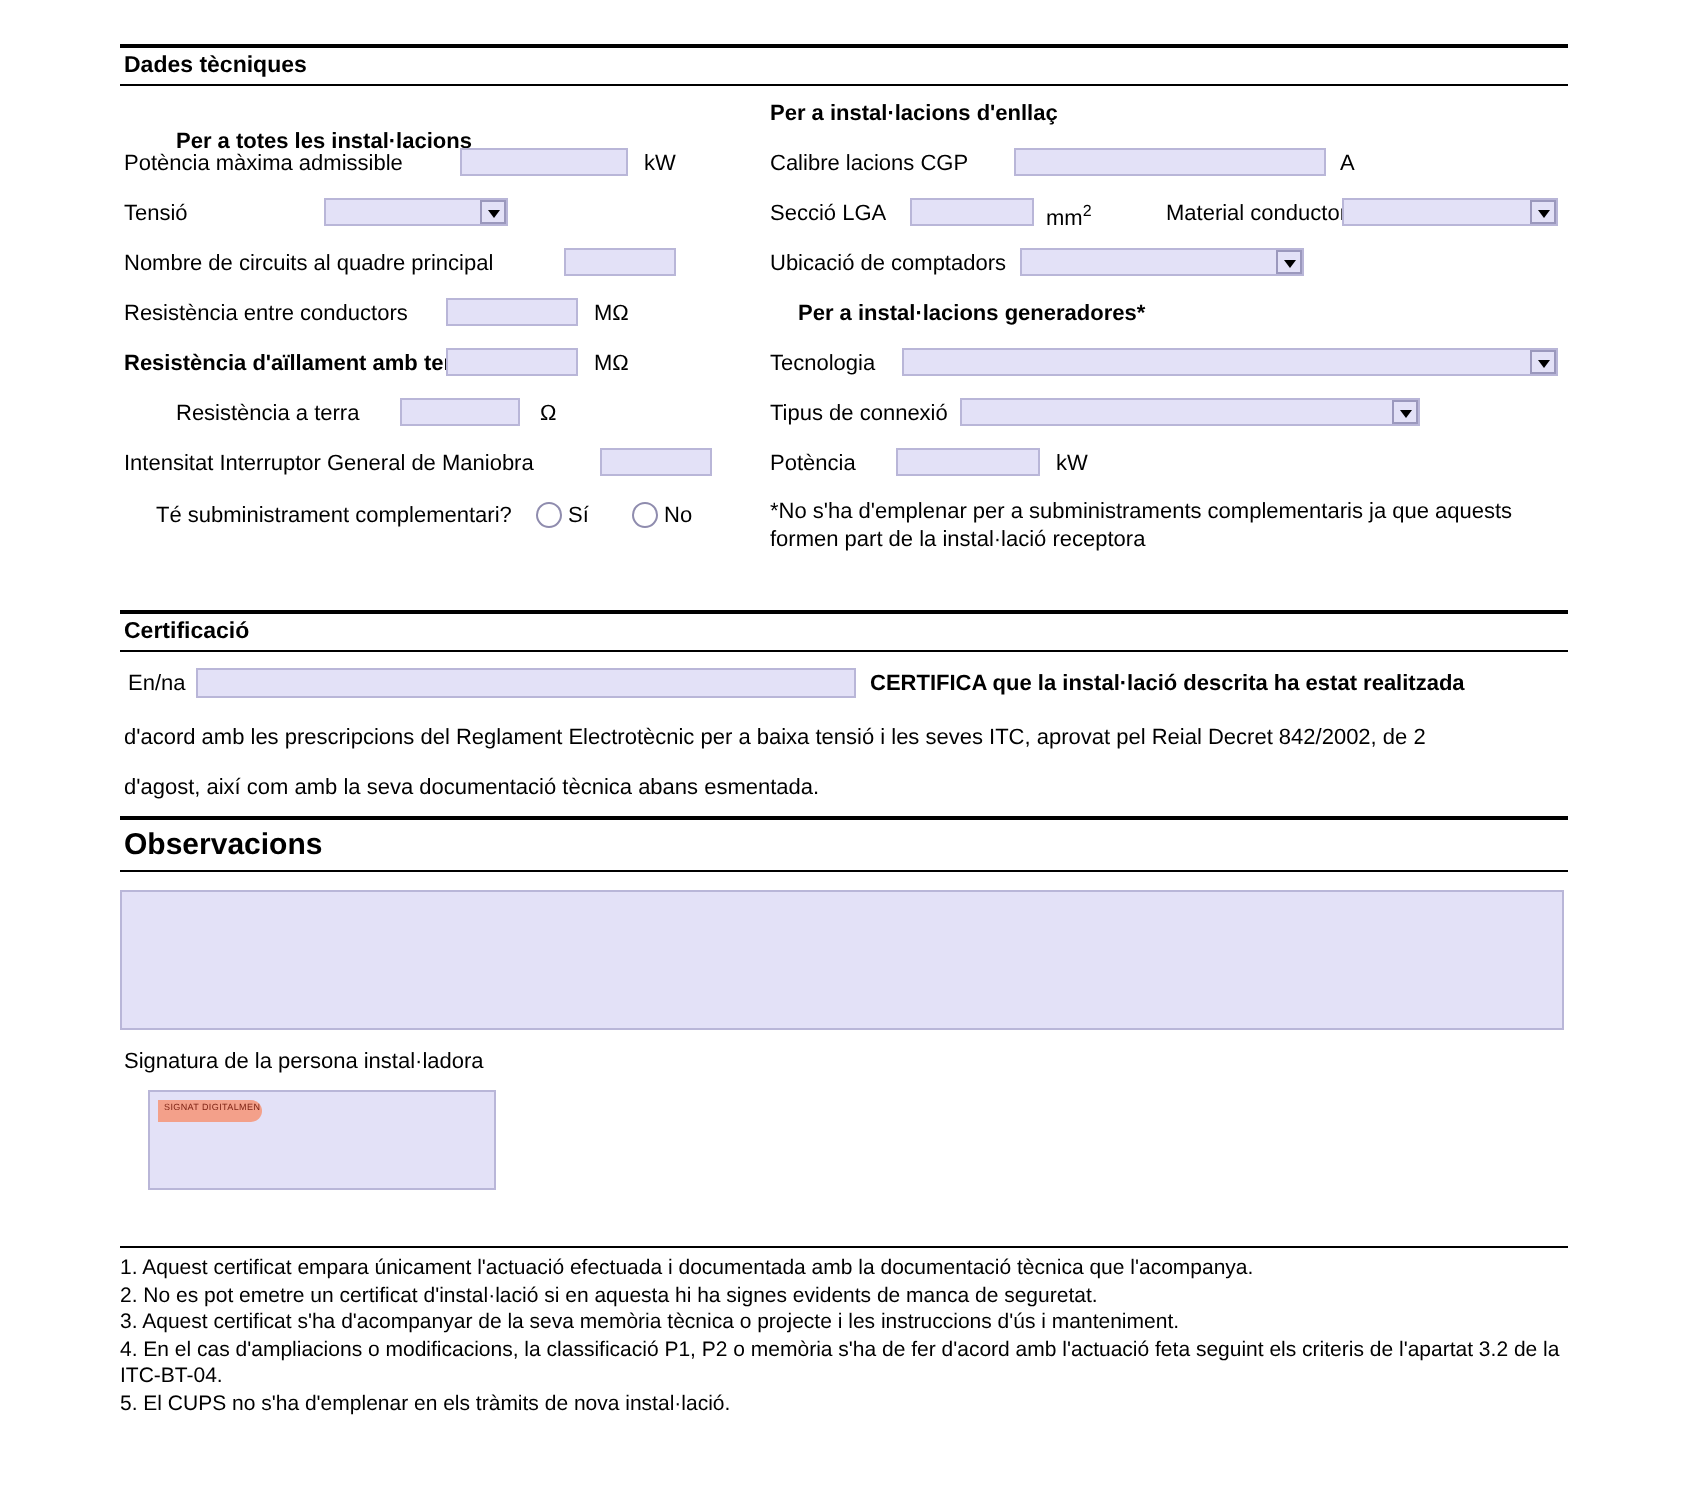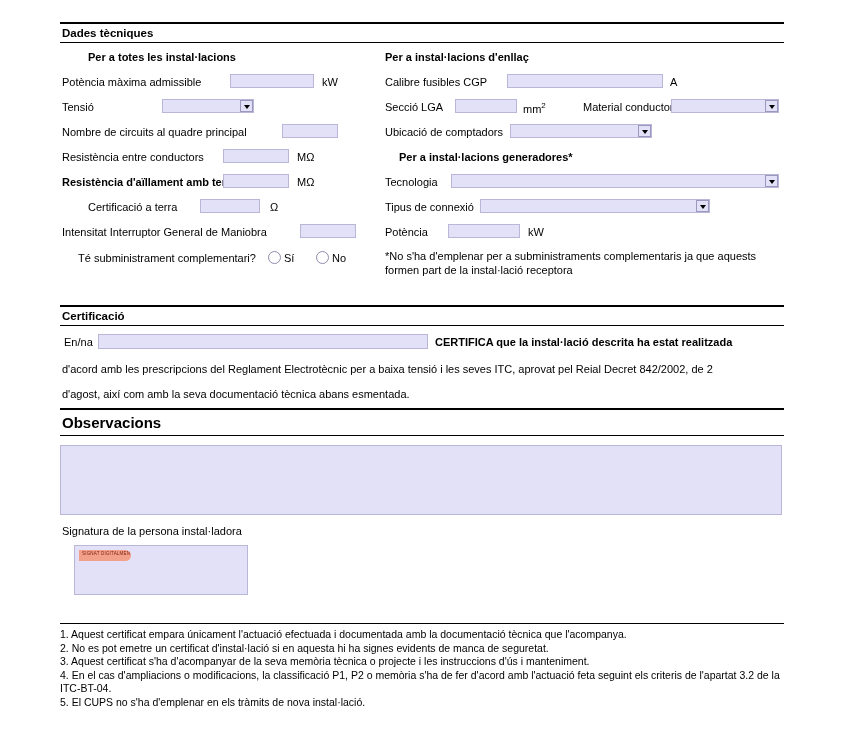--- a/index.html
+++ b/index.html
@@ -141,21 +141,21 @@
 <body>
 
 <div class="page">
 
   <div class="rule-thick"></div>
   <div class="section-title">Dades tècniques</div>
   <div class="rule-thin"></div>
 
   <div style="position:relative; height:262px;">
 
-    <div class="abs col-head" style="left:2px; top:8px;padding-left:26px;">Per a totes les instal·lacions</div>
+    <div class="abs col-head" style="left:2px; top:22px;padding-left:26px;">Per a totes les instal·lacions</div>
     <div class="abs col-head" style="left:325px; top:8px;">Per a instal·lacions d'enllaç</div>
 
     <div class="abs" style="left:2px; top:33px;">Potència màxima admissible</div>
     <div class="abs fld" style="left:170px; top:31px; width:84px;"></div>
     <div class="abs" style="left:262px; top:33px;">kW</div>
 
     <div class="abs" style="left:2px; top:58px;">Tensió</div>
     <div class="abs sel" style="left:102px; top:56px; width:92px;">
       <span class="abs" style="left:3px; top:1px;"></span>
       <span class="arrow"></span>
@@ -165,34 +165,34 @@
     <div class="abs fld" style="left:222px; top:81px; width:56px;"></div>
 
     <div class="abs" style="left:2px; top:108px;">Resistència entre conductors</div>
     <div class="abs fld" style="left:163px; top:106px; width:66px;"></div>
     <div class="abs" style="left:237px; top:108px;">MΩ</div>
 
     <div class="abs" style="left:2px; top:133px;font-weight:bold;">Resistència d'aïllament amb terra</div>
     <div class="abs fld" style="left:163px; top:131px; width:66px;"></div>
     <div class="abs" style="left:237px; top:133px;">MΩ</div>
 
-    <div class="abs" style="left:28px; top:158px;">Certificació a terra</div>
+    <div class="abs" style="left:28px; top:158px;">Resistència a terra</div>
     <div class="abs fld" style="left:140px; top:156px; width:60px;"></div>
     <div class="abs" style="left:210px; top:158px;">Ω</div>
 
     <div class="abs" style="left:2px; top:183px;">Intensitat Interruptor General de Maniobra</div>
     <div class="abs fld" style="left:240px; top:181px; width:56px;"></div>
 
     <div class="abs" style="left:18px; top:209px;">Té subministrament complementari?</div>
     <span class="abs radio" style="left:208px; top:208px;"></span>
     <div class="abs" style="left:224px; top:209px;">Sí</div>
     <span class="abs radio" style="left:256px; top:208px;"></span>
     <div class="abs" style="left:272px; top:209px;">No</div>
 
-    <div class="abs" style="left:325px; top:33px;">Calibre fusibles CGP</div>
+    <div class="abs" style="left:325px; top:33px;">Calibre lacions CGP</div>
     <div class="abs fld" style="left:447px; top:31px; width:156px;"></div>
     <div class="abs" style="left:610px; top:33px;">A</div>
 
     <div class="abs" style="left:325px; top:58px;text-align:center;">Secció LGA</div>
     <div class="abs fld" style="left:395px; top:56px; width:62px;"></div>
     <div class="abs" style="left:463px; top:58px;"><span>mm</span><sup>2</sup></div>
     <div class="abs" style="left:503px; top:58px;margin-left:20px;">Material conductor</div>
     <div class="abs sel" style="left:611px; top:56px; width:108px;">
       <span class="abs" style="left:3px; top:1px;"></span>
       <span class="arrow"></span>

